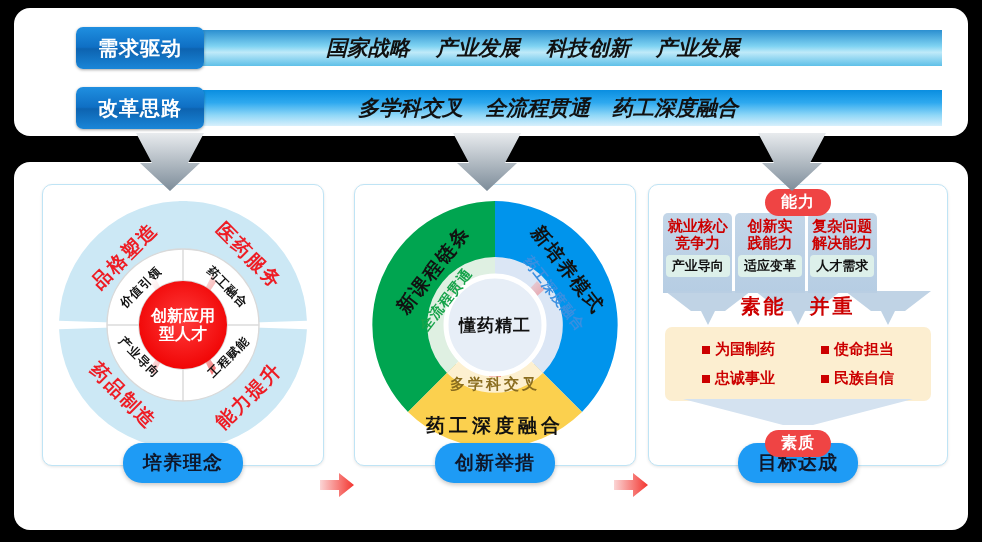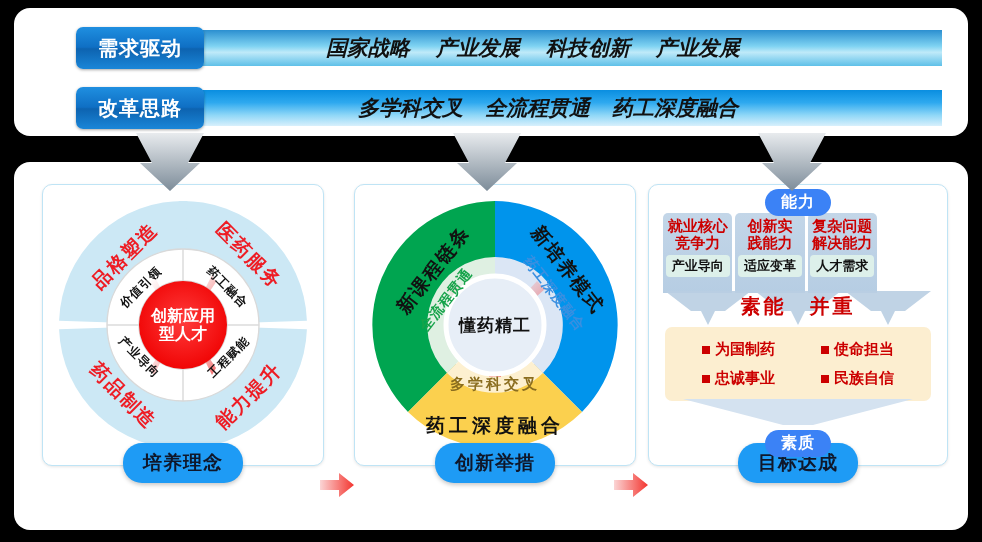--- a/index.html
+++ b/index.html
@@ -47,21 +47,21 @@
 
   
   .rarrow{position:absolute;top:310px;width:34px;height:26px;z-index:6;}
 
   
   .wheel{position:absolute;left:50%;top:50%;transform:translate(-50%,-50%);width:252px;height:252px;}
   .wheel svg{display:block;}
   .wlabel{position:absolute;font-weight:bold;white-space:nowrap;pointer-events:none;}
 
   
-  .cap-pill{position:absolute;left:50%;transform:translateX(-50%);background:#3b82f6;color:#fff;
+  .cap-pill{position:absolute;left:50%;transform:translateX(-50%);background:#ef4444;color:#fff;
         font-size:16px;font-weight:bold;padding:3px 16px;border-radius:14px;letter-spacing:1px;z-index:4;}
   .cap-pill.top{top:4px;}
   .cap-pill.bot{bottom:8px;}
   .cap-row{position:absolute;left:14px;top:28px;width:214px;height:80px;display:flex;gap:3px;}
   .cap-box{flex:1;background:linear-gradient(180deg,#c3d6e8 0%,#b6cde3 100%);
         border-radius:5px 5px 0 0;display:flex;flex-direction:column;align-items:center;
         justify-content:flex-start;padding-top:5px;box-sizing:border-box;}
   .cap-title{color:#cc0000;font-size:15px;font-weight:bold;line-height:1.12;text-align:center;}
   .cap-sub{margin-top:3px;background:#ddf0ea;color:#111;font-size:13px;font-weight:bold;
         padding:2px 6px;border-radius:4px;white-space:nowrap;}

